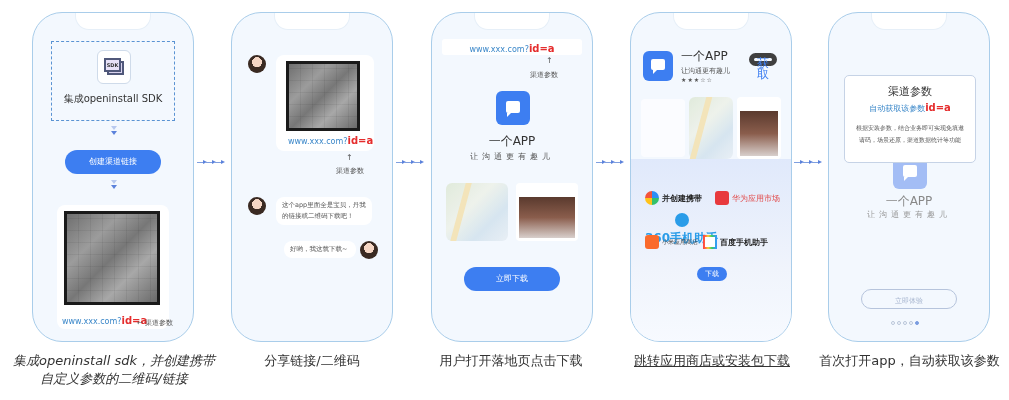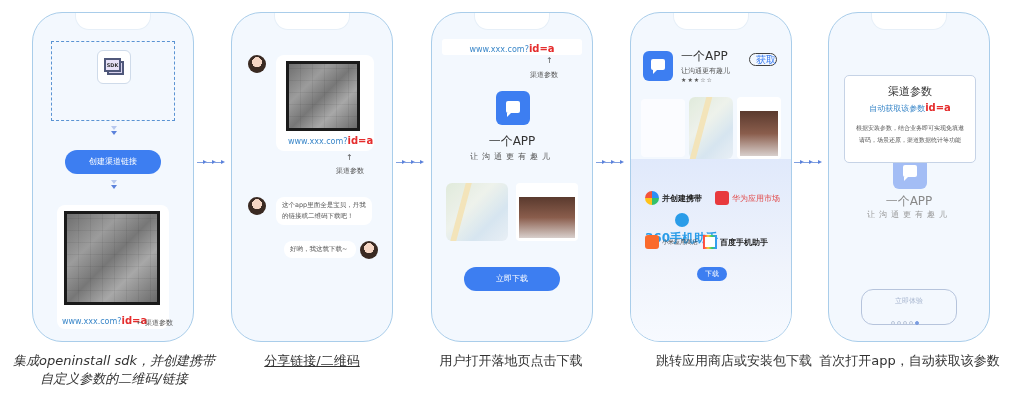--- a/index.html
+++ b/index.html
@@ -63,21 +63,21 @@
   .app-icon .glyph::after { content: ""; position: absolute; left: 10%; bottom: -4px; border-top: 4px solid #fff; border-right: 4px solid transparent; }
   .app-title { position: absolute; left: 0; right: 0; text-align: center; font-size: 12px; color: #333; }
   .app-sub { position: absolute; left: 0; right: 0; text-align: center; font-size: 8px; letter-spacing: 4px; color: #555; }
   .thumb-map { position: absolute; border-radius: 6px; background: linear-gradient(135deg, #dfe9d8, #eef2ea 40%, #d4e4ef 70%, #e8eef4); opacity: .9; }
   .thumb-map::before { content: ""; position: absolute; left: 20%; top: 0; width: 6px; height: 100%; background: #f3e2b3; transform: skewX(-15deg); }
   .thumb-photo { position: absolute; background: #fff; border-radius: 4px; }
   .thumb-photo .pic { position: absolute; left: 3px; right: 3px; bottom: 3px; top: 14px; background: linear-gradient(180deg, #5a3a2e, #8a5d4c 50%, #d8cfcc); }
 
   
   .stars { position: absolute; font-size: 6px; color: #555; letter-spacing: 1px; }
-  .get-btn { position: absolute; border: 1px solid #404040; border-radius: 8px; color: #3d7ef1; font-size: 10px; text-align: right; }
+  .get-btn { position: absolute; border: 5px solid #404040; border-radius: 8px; color: #3d7ef1; font-size: 12px; text-align: center; }
   .android-panel { position: absolute; left: 0; top: 146px; width: 162px; height: 184px; background: linear-gradient(180deg, #e0e9fb 0%, #f0f4fc 60%, #f7faff 100%); }
   .store { position: absolute; display: flex; align-items: center; gap: 3px; font-size: 8px; font-weight: bold; white-space: nowrap; }
   .store .logo { width: 14px; height: 14px; border-radius: 3px; flex: none; }
 
   
   .modal { position: absolute; left: 15px; top: 62px; width: 132px; height: 88px; background: #fff; border: 1px solid #c6d3e6; border-radius: 5px; }
   .ghost-btn { position: absolute; border: 1px solid #b6c4dc; border-radius: 12px; color: #a9b7d0; font-size: 7px; text-align: center; }
   .dots { position: absolute; display: flex; gap: 2px; }
   .dots i { width: 4px; height: 4px; border-radius: 50%; border: 1px solid #b9c5d8; }
   .dots i.active { background: #7c9de0; border-color: #7c9de0; }
@@ -85,20 +85,21 @@
 </head>
 <body>
 
 <div class="phone" style="left:32px;">
   <div class="notch"></div>
   <div class="sdk-box">
     <div class="sdk-icon">
       <div class="back"></div>
       <div class="front">SDK</div>
     </div>
+    <div class="sdk-label">集成openinstall SDK</div>
   </div>
   <div class="down-arrows" style="left:77px; top:113px;">
       <i></i>
       <i></i>
     </div>
   <div class="pill-btn" style="left:32px; top:137px; width:96px; height:24px; line-height:24px;">创建渠道链接</div>
   <div class="down-arrows" style="left:77px; top:167px;">
       <i></i>
       <i></i>
     </div>
@@ -130,21 +131,21 @@
       <span>www.xxx.com?</span><span class="param">id=a</span>
     </div>
   </div>
   <div class="small-note" style="left:114px; top:140px; font-size:8px;">↑</div>
   <div class="small-note" style="left:104px; top:153px;">渠道参数</div>
   <div class="avatar" style="left:16px; top:184px;"></div>
   <div class="bubble" style="left:44px; top:184px; width:96px;">这个app里面全是宝贝，丹我的链接或二维码下载吧！</div>
   <div class="bubble" style="left:52px; top:228px; width:72px; white-space:nowrap;">好哟，我这就下载~</div>
   <div class="avatar" style="left:128px; top:228px;"></div>
 </div>
-<div class="caption" style="left:222px; width:180px;text-decoration:underline;">分享链接/二维码</div>
+<div class="caption" style="left:222px; width:180px;">分享链接/二维码</div>
 
 <div class="connector" style="left:396px;">
     <span class="seg"></span>
     <span class="seg"></span>
     <span class="seg"></span>
   </div>
 
 <div class="phone" style="left:431px;">
   <div class="notch"></div>
   <div class="url-bar">
@@ -202,21 +203,21 @@
       <span class="logo" style="background:#fa6a2c;"></span>
       <span>小米应用商店</span>
     </div>
     <div class="store" style="left:72px; top:76px; color:#222;">
       <span class="logo" style="background:#fff; border:2px solid; border-image:linear-gradient(90deg,#f44,#fc3,#3c6,#39f) 1;"></span>
       <span>百度手机助手</span>
     </div>
     <div class="pill-btn" style="left:66px; top:108px; width:30px; height:14px; line-height:14px; font-size:7px;">下载</div>
   </div>
 </div>
-<div class="caption" style="left:634px; width:200px;">跳转应用商店或安装包下载</div>
+<div class="caption" style="left:612px; width:200px;text-decoration:underline;">跳转应用商店或安装包下载</div>
 
 <div class="connector" style="left:794px;">
     <span class="seg"></span>
     <span class="seg"></span>
     <span class="seg"></span>
   </div>
 
 <div class="phone" style="left:828px;">
   <div class="notch"></div>
   <div class="app-icon" style="left:64px; top:142px; width:34px; height:34px; background:#a3bdf5;">
@@ -224,21 +225,21 @@
     </div>
   <div class="app-title" style="top:180px; color:#888;">一个APP</div>
   <div class="app-sub" style="top:196px; color:#999;">让沟通更有趣儿</div>
   <div class="modal">
     <div class="app-title" style="top:8px; font-size:11px;">渠道参数</div>
     <div class="url-line" style="left:0; right:0; top:26px; text-align:center;">
       <span>自动获取该参数</span><span class="param">id=a</span>
     </div>
     <div style="position:absolute; left:10px; right:10px; top:46px; font-size:6px; line-height:12px; color:#555; text-align:center;">根据安装参数，结合业务即可实现免填邀请码，场景还原，渠道数据统计等功能</div>
   </div>
-  <div class="ghost-btn" style="left:32px; top:276px; width:96px; height:36px; line-height:22px;">立即体验</div>
+  <div class="ghost-btn" style="left:32px; top:276px; width:96px; height:20px; line-height:22px;">立即体验</div>
   <div class="dots" style="left:62px; top:308px;">
     <i></i>
     <i></i>
     <i></i>
     <i></i>
     <i class="active"></i>
   </div>
 </div>
 <div class="caption" style="left:810px; width:199px;">首次打开app，自动获取该参数</div>
 

